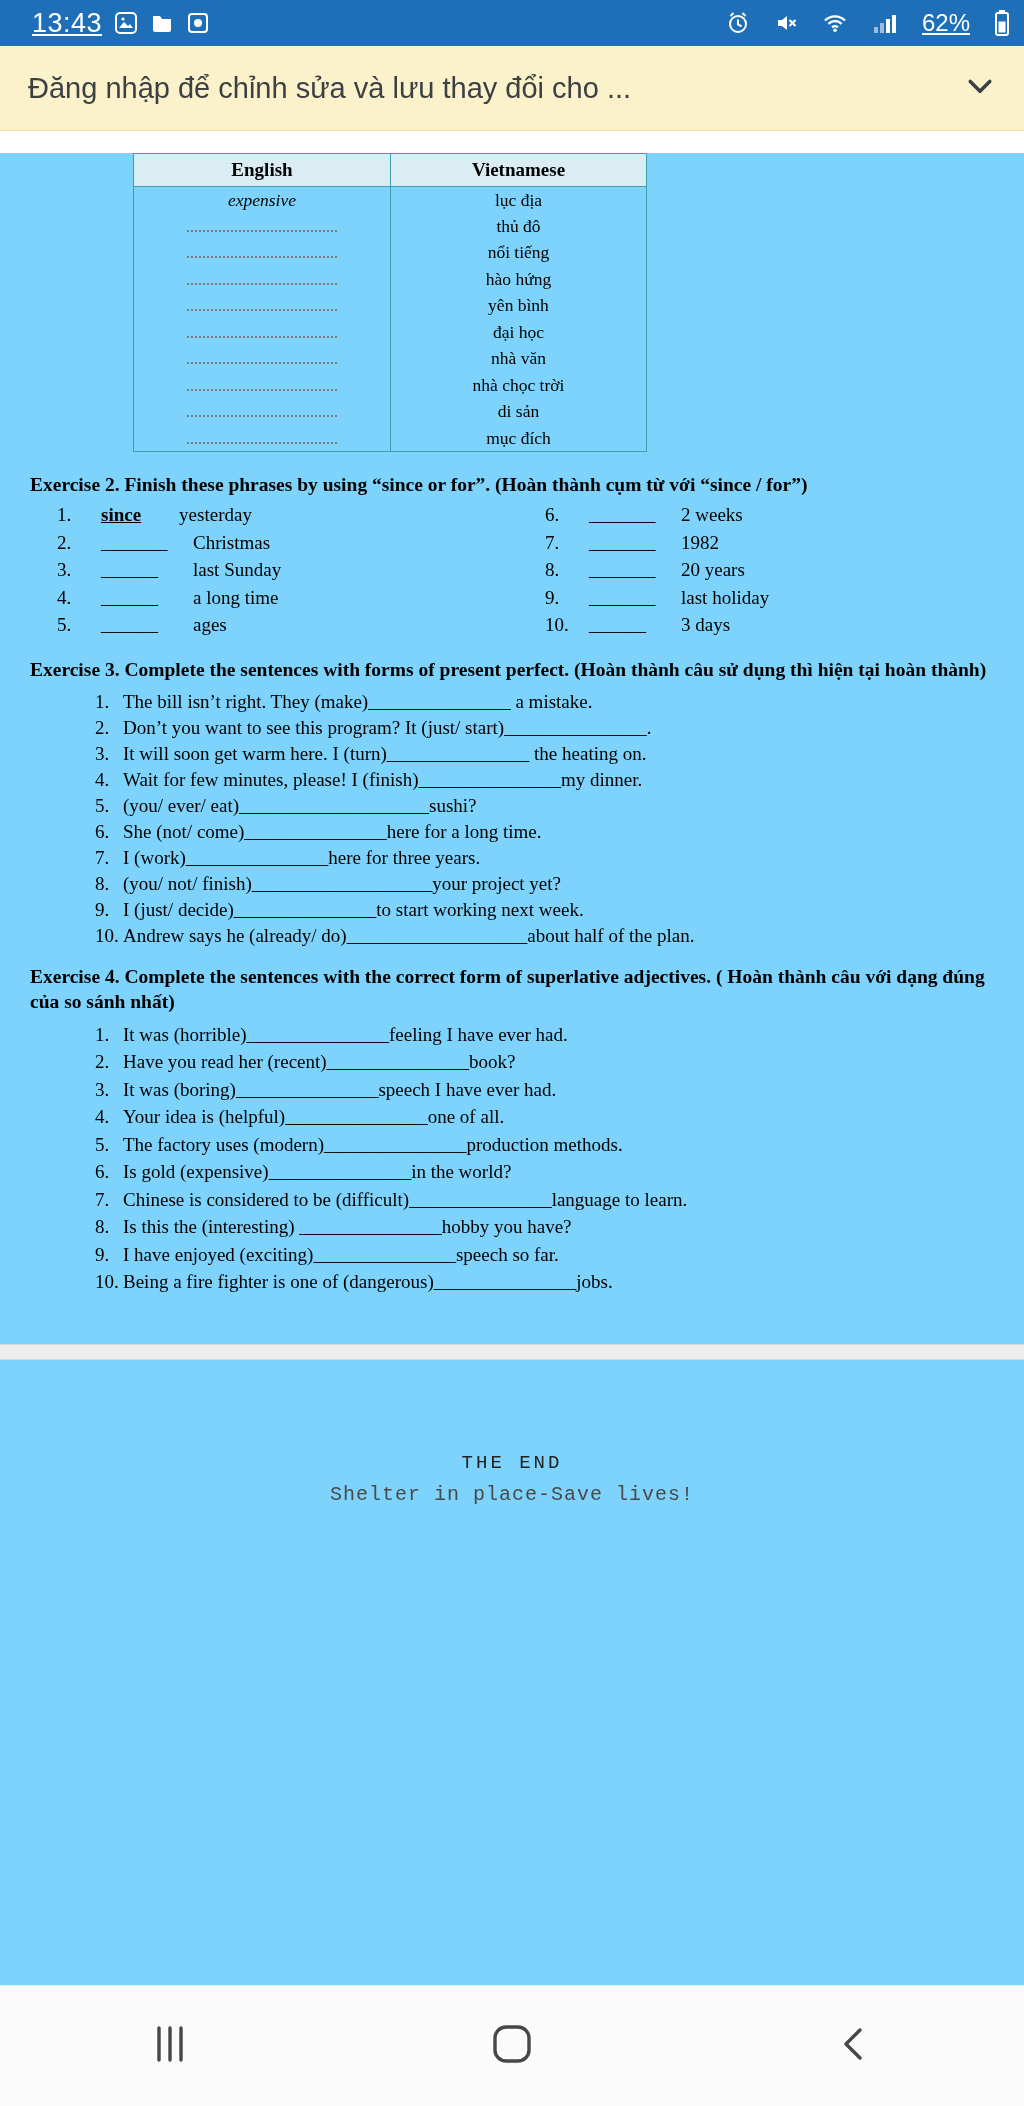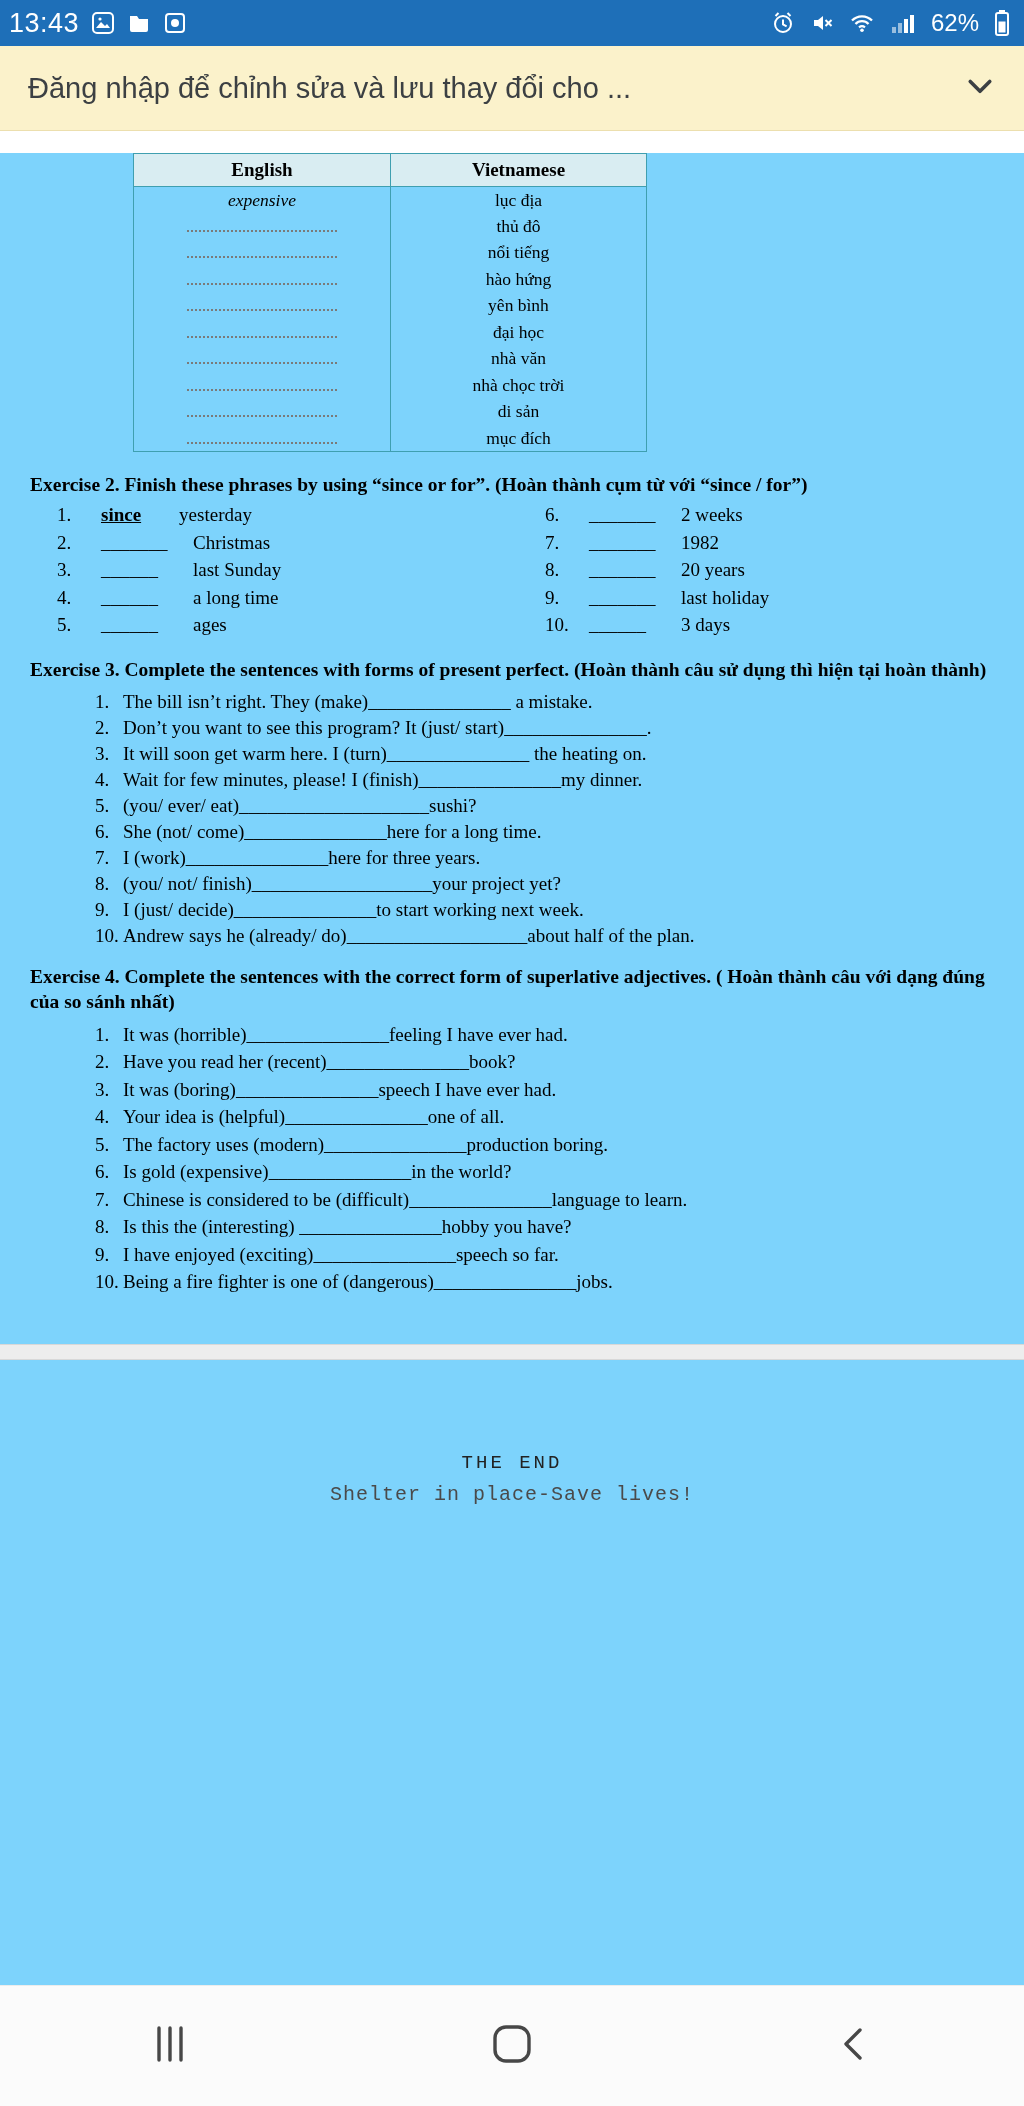--- a/index.html
+++ b/index.html
@@ -11,25 +11,26 @@
     overflow: hidden;
   }
 
   
   .status-bar {
     height: 46px;
     background: #1e6fb8;
     color: #fff;
     display: flex;
     align-items: center;
-    padding: 0 14px 0 9px;
+    padding: 0 14px 0 32px;
+    text-decoration: underline;
   }
   .sb-left { display:flex; align-items:center; gap:12px; }
   .sb-time { font-size: 27px; letter-spacing: .5px; }
-  .sb-right { margin-left:auto; display:flex; align-items:center; gap:15px; }
+  .sb-right { margin-left:auto; display:flex; align-items:center; gap:24px; }
   .sb-pct { font-size: 24px; }
   .sb-icon { display:flex; align-items:center; }
 
   
   .banner {
     height: 85px;
     background: #fbf2cb;
     border-bottom: 1px solid #ecdfae;
     display: flex;
     align-items: center;
@@ -358,21 +359,21 @@
     <div class="ex-item">
         <span class="num">3.</span>
         <span>It was (boring)_______________speech I have ever had.</span>
       </div>
     <div class="ex-item">
         <span class="num">4.</span>
         <span>Your idea is (helpful)_______________one of all.</span>
       </div>
     <div class="ex-item">
         <span class="num">5.</span>
-        <span>The factory uses (modern)_______________production boring.</span>
+        <span>The factory uses (modern)_______________production methods.</span>
       </div>
     <div class="ex-item">
         <span class="num">6.</span>
         <span>Is gold (expensive)_______________in the world?</span>
       </div>
     <div class="ex-item">
         <span class="num">7.</span>
         <span>Chinese is considered to be (difficult)_______________language to learn.</span>
       </div>
     <div class="ex-item">

